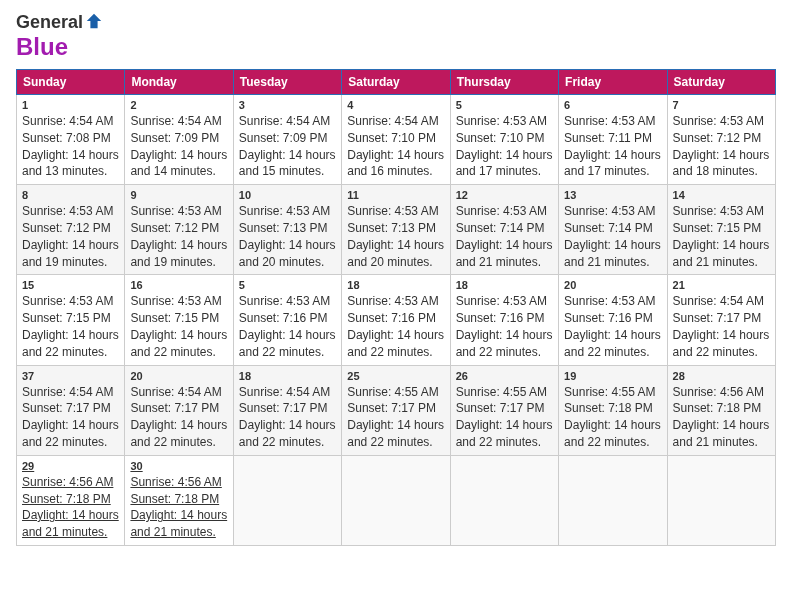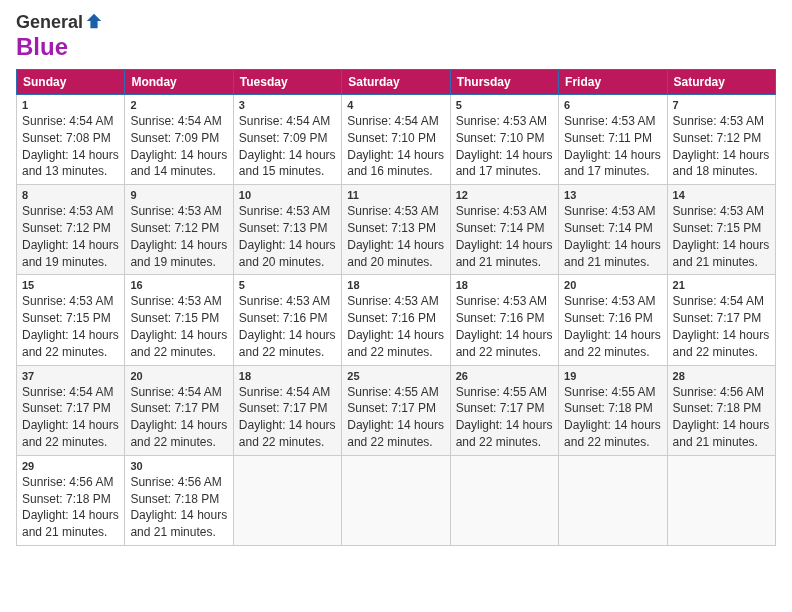--- a/index.html
+++ b/index.html
@@ -103,21 +103,21 @@
     .empty-cell {
       background: #f9f9f9 !important;
     }
     .calendar thead tr th {
       background-color: #be185d;
     }
     .week-row-1 td { background: #fff; }
     .week-row-2 td { background: #f5f5f5; }
     .week-row-3 td { background: #fff; }
     .week-row-4 td { background: #f5f5f5; }
-    .week-row-5 td { background: #fff; }
+    .week-row-5 td { background: #fff; text-decoration: underline; }
   </style>
 </head>
 <body>
 
 <div class="page">
   <div class="header">
     <div class="logo-area">
       <div class="logo-text">
         <span class="logo-general">General</span>
         <svg class="logo-icon" viewBox="0 0 20 20" xmlns="http://www.w3.org/2000/svg">

